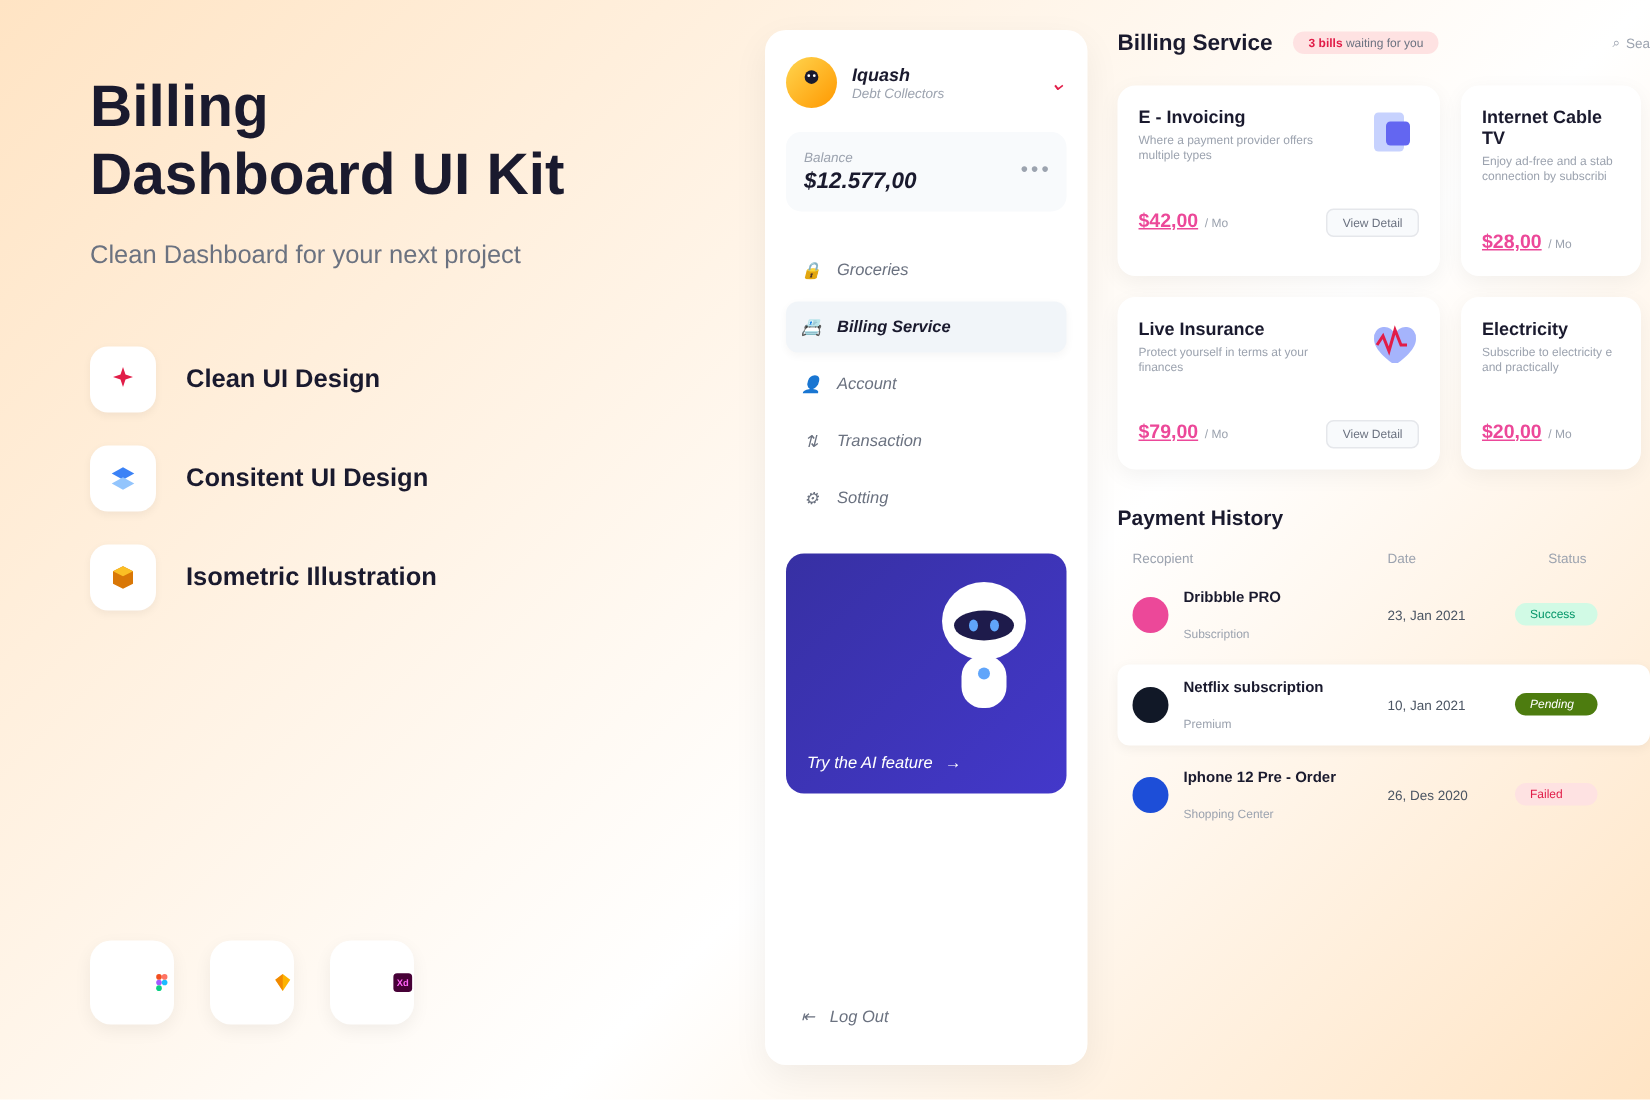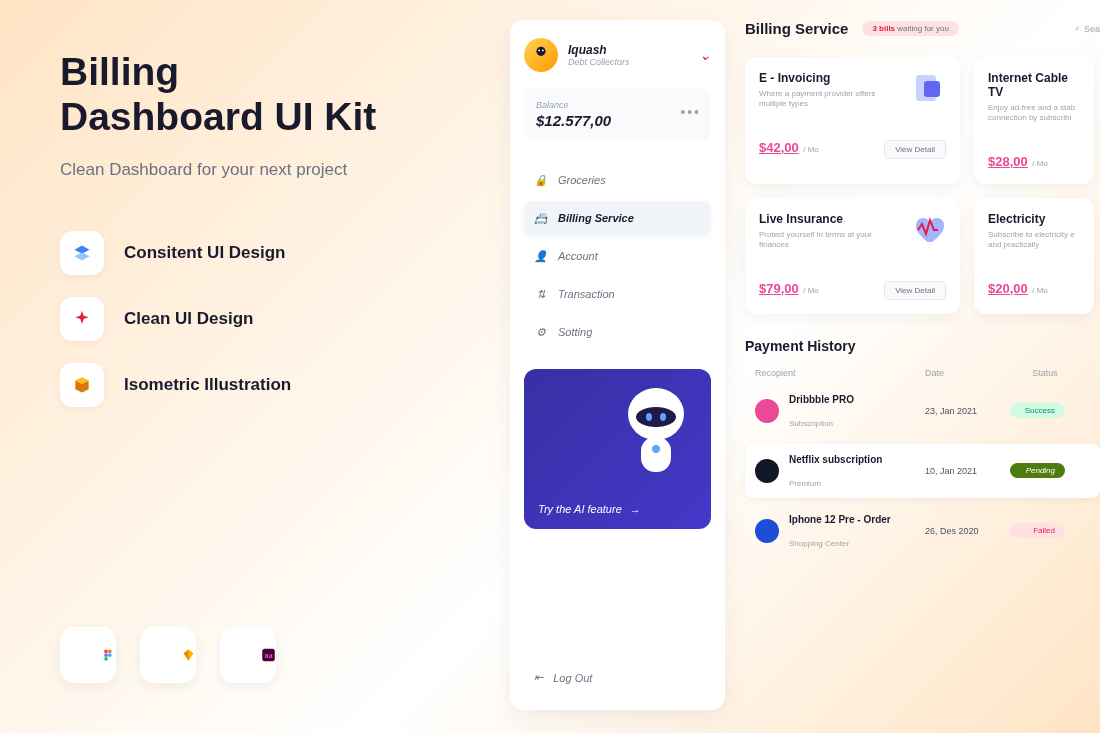--- a/index.html
+++ b/index.html
@@ -65,48 +65,48 @@
 .col-r { width: 170px; }
 .col-d { width: 85px; }
 .col-s { width: 70px; text-align: center; }
 .hist-row { display: flex; align-items: center; padding: 10px; border-radius: 8px; margin-top: 6px; }
 .hist-row.hl { background: #fff; box-shadow: 0 2px 8px rgba(0,0,0,0.05); }
 .recip { display: flex; align-items: center; gap: 10px; width: 170px; }
 .rdot { width: 24px; height: 24px; border-radius: 50%; }
 .rname { font-size: 10px; font-weight: 700; color: #1a1a2e; }
 .rsub { font-size: 8px; color: #9ca3af; margin-top: 14px; }
 .rdate { font-size: 9px; color: #4b5563; width: 85px; }
-.badge { font-size: 8px; padding: 3px 10px; border-radius: 10px; width: 55px; text-align: right; }
+.badge { font-size: 8px; padding: 3px 10px; border-radius: 10px; width: 55px; text-align: left; }
 .b-success { background: #d1fae5; color: #059669; }
 .b-pending { background: #4d7c0f; color: #fff; font-style: italic; }
 .b-failed { background: #fee2e2; color: #e11d48; }
 </style>
 </head>
 <body>
 
 <div class="promo">
   <h1><span>Billing</span><br><span>Dashboard UI Kit</span></h1>
   <p class="sub">Clean Dashboard for your next project</p>
   <div class="features">
     <div class="feat">
       <div class="feat-icon">
           <svg width="20" height="20" viewBox="0 0 24 24">
+            <path fill="#e11d48" d="M12 2l2 6 6 2-6 2-2 6-2-6-6-2 6-2z"></path>
+          </svg>
+        </div>
+      <div class="feat-label">Clean UI Design</div>
+    </div>
+    <div class="feat">
+      <div class="feat-icon">
+          <svg width="20" height="20" viewBox="0 0 24 24">
             <path fill="#3b82f6" d="M12 3l9 5-9 5-9-5z"></path>
             <path fill="#93c5fd" d="M12 11l9 5-9 5-9-5z"></path>
           </svg>
         </div>
       <div class="feat-label">Consitent UI Design</div>
-    </div>
-    <div class="feat">
-      <div class="feat-icon">
-          <svg width="20" height="20" viewBox="0 0 24 24">
-            <path fill="#e11d48" d="M12 2l2 6 6 2-6 2-2 6-2-6-6-2 6-2z"></path>
-          </svg>
-        </div>
-      <div class="feat-label">Clean UI Design</div>
     </div>
     <div class="feat">
       <div class="feat-icon">
           <svg width="20" height="20" viewBox="0 0 24 24">
             <path fill="#d97706" d="M12 3l8 4v10l-8 4-8-4V7z"></path>
             <path fill="#fbbf24" d="M12 3l8 4-8 4-8-4z"></path>
           </svg>
         </div>
       <div class="feat-label">Isometric Illustration</div>
     </div>

